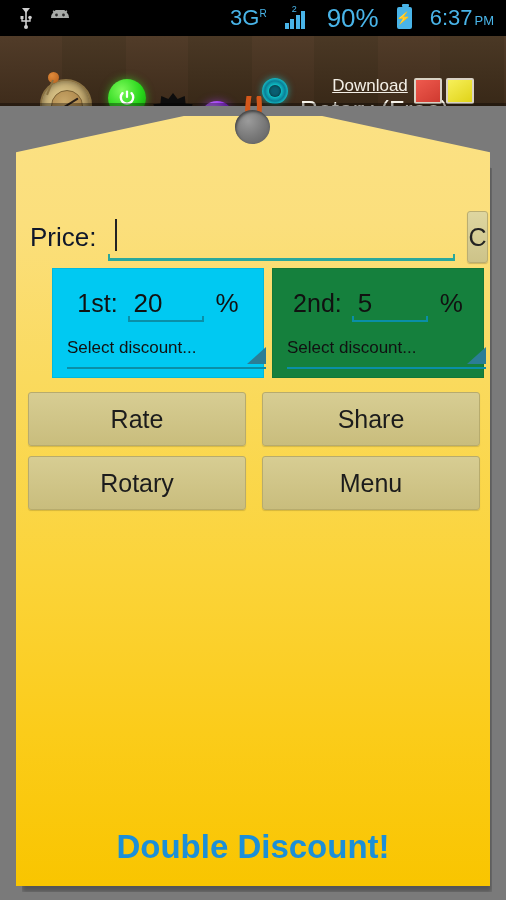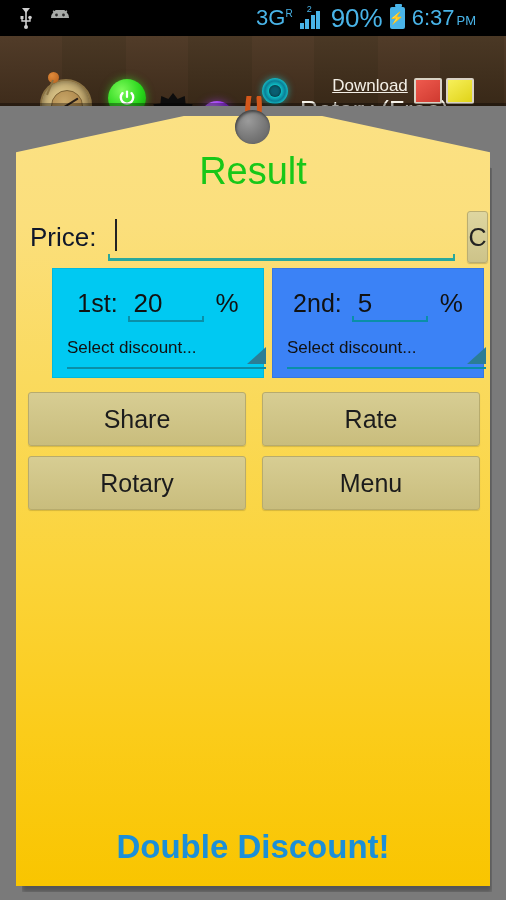--- a/index.html
+++ b/index.html
@@ -11,21 +11,21 @@
   }
   #app { position:relative; width:506px; height:900px; }
 
   
   .statusbar {
     position:absolute; left:0; top:0; width:506px; height:36px;
     background:#000; color:#4ab6e8;
     display:flex; align-items:center;
   }
   .sb-left { display:flex; align-items:center; gap:14px; padding-left:18px; }
-  .sb-right { margin-left:auto; display:flex; align-items:center; gap:7px; padding-right:30px; }
+  .sb-right { margin-left:auto; display:flex; align-items:center; gap:18px; padding-right:12px; }
   .usb-icon svg { display:block; }
   .android-icon svg { display:block; }
   .net-type {
     font-size:22px; font-weight:400; color:#49b4e8; letter-spacing:0px;
     position:relative; line-height:1;
   }
   .net-type .sup {
     font-size:10px; position:relative; top:-8px; left:0px;
   }
   .signal { position:relative; width:24px; height:22px; }
@@ -191,21 +191,21 @@
     box-shadow:0 1px 1px rgba(0,0,0,0.18);
   }
 
   
   .disc-row { position:absolute; left:22px; top:268px; width:462px; height:110px; display:flex; gap:8px;padding-left:30px; }
   .disc-box {
     width:227px; height:110px; position:relative; padding:0;
     border:1px solid rgba(0,0,0,0.08);
   }
   .disc-1 { background:#00c9f2; }
-  .disc-2 { background:#3b82f6; }
+  .disc-2 { background:#15803d; }
   .disc-top {
     position:absolute; left:0; top:10px; width:100%; height:48px;
     display:flex; align-items:center; justify-content:center;
   }
   .disc-ord { font-size:25px; color:#111; margin-right:10px; }
   .disc-val-wrap { position:relative; width:76px; height:42px; display:flex; align-items:center; }
   .disc-val {
     width:76px; height:40px; background:transparent; border:none; outline:none;
     font-size:26px; color:#111; text-align:left; padding-left:6px;
     font-family:"Liberation Sans", sans-serif;
@@ -333,21 +333,20 @@
   <div class="tag-shadow"></div>
   <div class="tag"></div>
 
   <div class="string">
     <svg width="36" height="46" viewBox="0 0 36 46">
       <path d="M13 0 C 11 14, 10 26, 17 34 C 24 28, 24 14, 23 2" stroke="#d4571a" stroke-width="5" fill="none" stroke-linecap="round"></path>
     </svg>
   </div>
   <div class="hole"></div>
 
-  <div class="page-title">Result</div>
 
   <div class="price-row">
     <span class="price-label">Price:</span>
     <span class="price-input-wrap">
       <input class="price-input" type="text" value="" style="">
       <span class="caret"></span>
       <span class="price-underline"></span>
     </span>
     <button class="clear-btn">C</button>
   </div>
@@ -379,21 +378,21 @@
         <span class="disc-pct">%</span>
       </div>
       <div class="spinner">
         <span class="spinner-text">Select discount...</span>
         <span class="spinner-arrow"></span>
       </div>
     </div>
   </div>
 
   <div class="btn-grid">
+    <button class="abtn">Rate</button>
     <button class="abtn">Share</button>
-    <button class="abtn">Rate</button>
     <button class="abtn">Rotary</button>
     <button class="abtn">Menu</button>
   </div>
 
   <div class="footer-text">Double Discount!</div>
 
 </div>
 
 </body></html>

